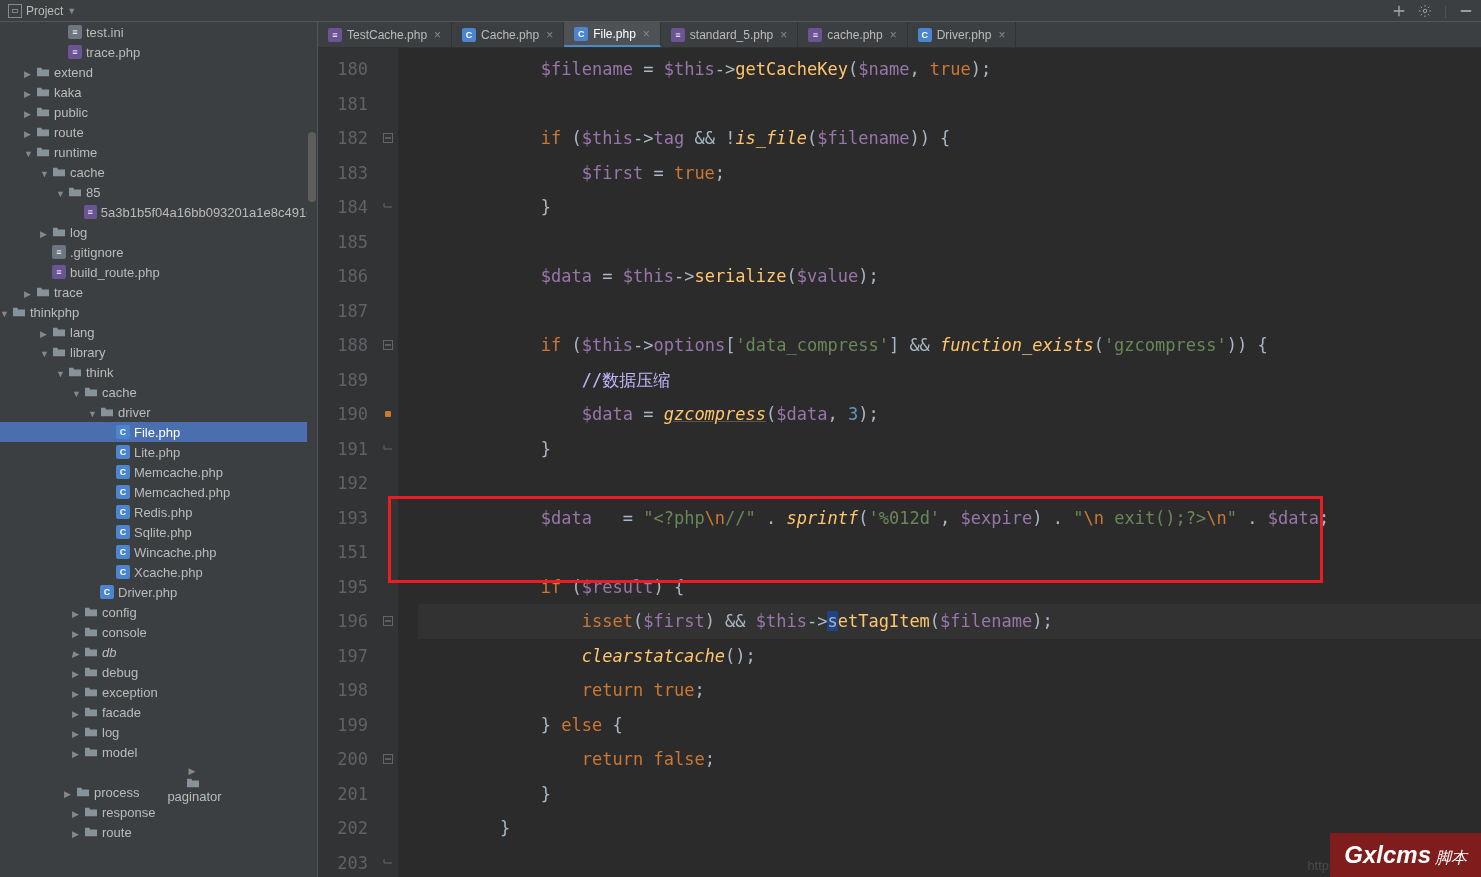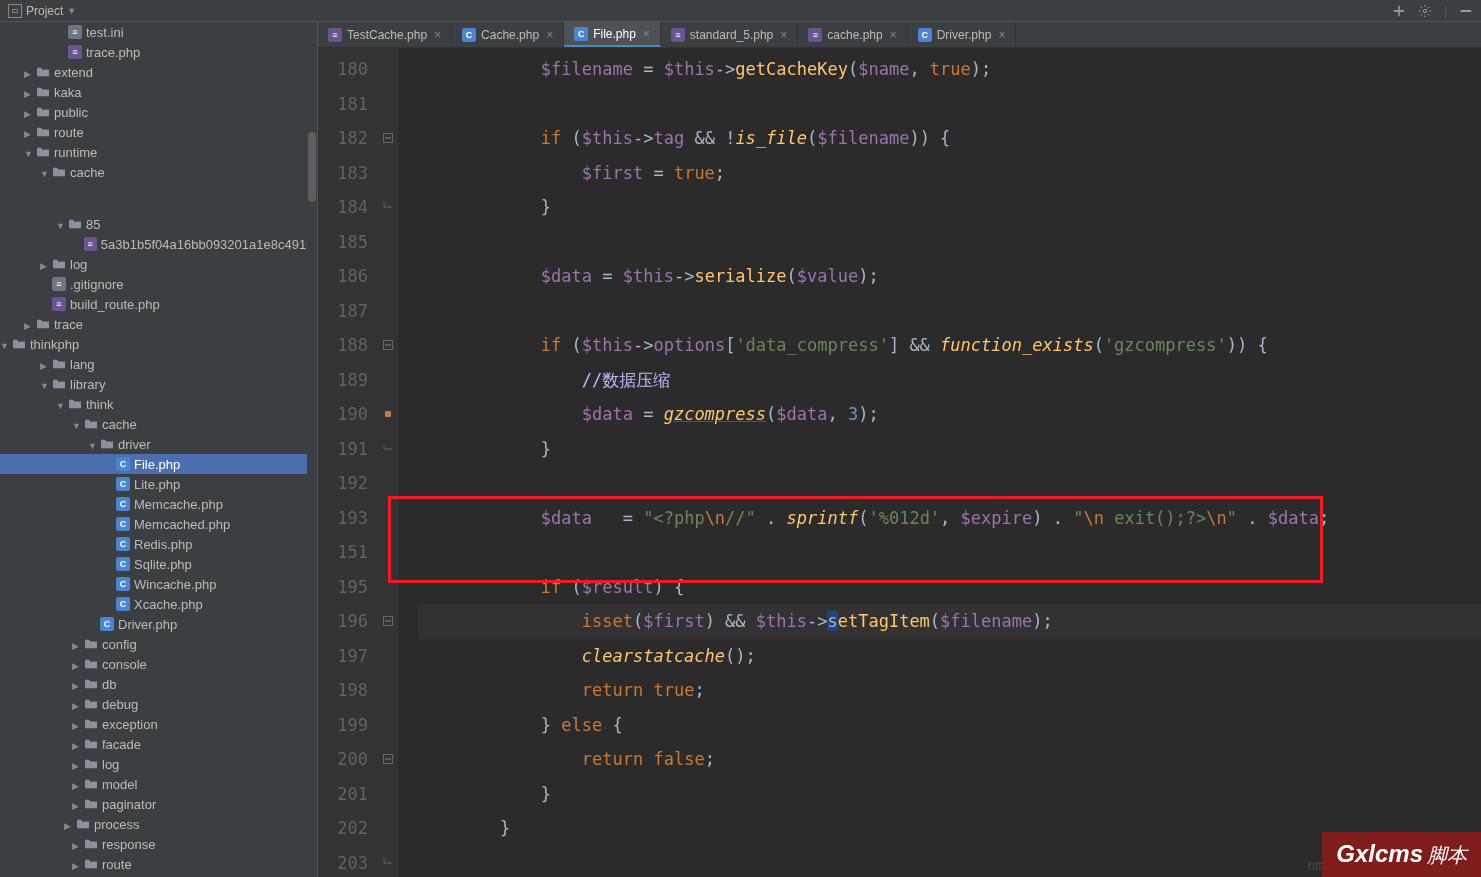--- a/index.html
+++ b/index.html
@@ -54,21 +54,21 @@
 .op { color: #a9b7c6; }
 .fn-call { color: #ffc66d; }
 .str { color: #6a8759; }
 .num { color: #6897bb; }
 .comment { color: #c4b5fd; }
 .builtin { color: #ffc66d; font-style: italic; }
 .ul { text-decoration: underline; text-decoration-color: #555; }
 
 .watermark { position: absolute; bottom: 4px; right: 110px; color: #4a4a4a; font-size: 13px; font-family: sans-serif; }
 .gxl-logo { position: absolute; bottom: 0; right: 0; background: #7f1d1d; color: #fff; padding: 8px 14px; font-size: 24px; font-weight: bold; font-style: italic; display: flex; align-items: baseline; gap: 4px; }
-.gxl-logo .sub { font-size: 20px; font-weight: normal; }
+.gxl-logo .sub { font-size: 16px; font-weight: normal; }
 .proj-icon-box { width:14px; height:14px; border:1px solid #888; display:inline-flex; align-items:center; justify-content:center; font-size:8px; }
 </style>
 </head>
 <body>
 
 <div class="top-bar">
   <div class="project-label">
     <span class="proj-icon-box">▭</span>
     <span>Project</span>
     <span style="font-size:9px;color:#888;">▼</span>
@@ -148,21 +148,21 @@
         </div>
         <div class="tree-row" style="padding-left: 40px;">
           <span class="arrow open"></span>
           <span class="folder-icon">
             <svg viewBox="0 0 16 14">
               <path d="M1 2h5l1 2h8v8H1z" fill="#87939a"></path>
             </svg>
           </span>
           <span>cache</span>
         </div>
-        <div class="tree-row" style="padding-left: 56px; margin-top: 32px;">
+        <div class="tree-row" style="padding-left: 56px;">
           <span class="arrow open"></span>
           <span class="folder-icon">
             <svg viewBox="0 0 16 14">
               <path d="M1 2h5l1 2h8v8H1z" fill="#87939a"></path>
             </svg>
           </span>
           <span>85</span>
         </div>
         <div class="tree-row" style="padding-left: 72px;">
           <span class="arrow none"></span>
@@ -307,21 +307,21 @@
         </div>
         <div class="tree-row" style="padding-left: 72px;">
           <span class="arrow closed"></span>
           <span class="folder-icon">
             <svg viewBox="0 0 16 14">
               <path d="M1 2h5l1 2h8v8H1z" fill="#87939a"></path>
             </svg>
           </span>
           <span>console</span>
         </div>
-        <div class="tree-row" style="padding-left: 72px;">
+        <div class="tree-row" style="padding-left: 72px; font-style: italic;">
           <span class="arrow closed"></span>
           <span class="folder-icon">
             <svg viewBox="0 0 16 14">
               <path d="M1 2h5l1 2h8v8H1z" fill="#87939a"></path>
             </svg>
           </span>
           <span>db</span>
         </div>
         <div class="tree-row" style="padding-left: 72px;">
           <span class="arrow closed"></span>
@@ -361,21 +361,21 @@
         </div>
         <div class="tree-row" style="padding-left: 72px;">
           <span class="arrow closed"></span>
           <span class="folder-icon">
             <svg viewBox="0 0 16 14">
               <path d="M1 2h5l1 2h8v8H1z" fill="#87939a"></path>
             </svg>
           </span>
           <span>model</span>
         </div>
-        <div class="tree-row" style="padding-left: 72px;">
+        <div class="tree-row" style="padding-left: 72px; flex-direction: column;">
           <span class="arrow closed"></span>
           <span class="folder-icon">
             <svg viewBox="0 0 16 14">
               <path d="M1 2h5l1 2h8v8H1z" fill="#87939a"></path>
             </svg>
           </span>
           <span>paginator</span>
         </div>
         <div class="tree-row" style="padding-left: 64px;">
           <span class="arrow closed"></span>

